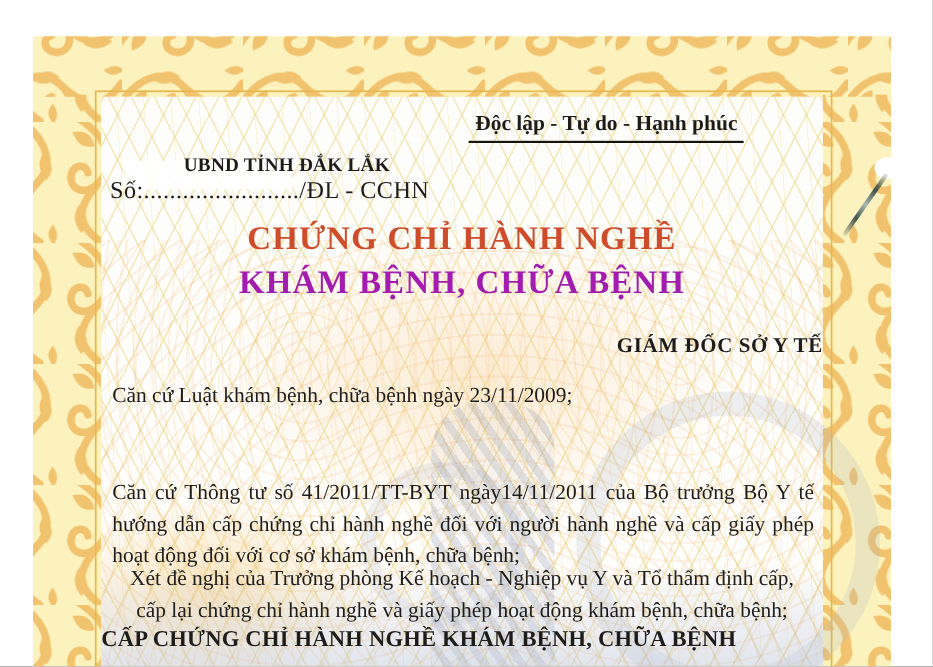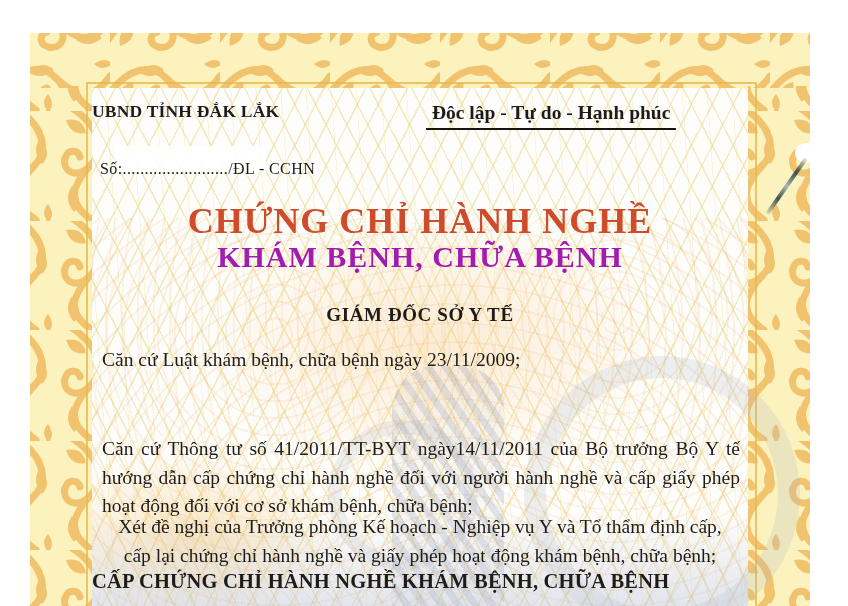--- a/index.html
+++ b/index.html
@@ -43,32 +43,32 @@
     left:236px;bottom:36px;width:150px;height:150px;border-radius:50%;
     border:14px solid rgba(160,170,194,.16);
   }
   .bottom-haze{left:0;right:0;bottom:0;height:92px;
     background:linear-gradient(180deg, rgba(190,198,218,0), rgba(188,196,218,.42));}
   .whiteout{left:22px;top:58px;width:152px;height:26px;background:rgba(255,255,255,.88);}
 
   
   .tb{position:absolute;left:0;right:0;z-index:3;}
   .header-row{top:12px;display:flex;}
-  .hcol-l{width:40%;text-align:left;}
+  .hcol-l{width:40%;text-align:right;margin-top:38px;}
   .hcol-r{width:60%;text-align:center;}
   .h-small{font-weight:bold;font-size:17.5px;line-height:23px;letter-spacing:.2px;}
   .h-agency{display:inline-block;font-weight:bold;font-size:18.5px;line-height:24px;
     border-bottom:2px solid #15140f;padding:0 10px 2px;}
   .h-country{font-weight:bold;font-size:19px;line-height:25px;letter-spacing:.2px;}
   .h-motto{display:inline-block;font-weight:bold;font-size:19.5px;line-height:25px;
     border-bottom:2px solid #15140f;padding:0 6px 3px;}
-  .so-line{top:72px;left:8px;right:auto;font-size:16px;letter-spacing:.4px;}
-  .title1{top:112px;text-align:center;font-size:36px;font-weight:bold;color:#ce4c2c;letter-spacing:1px;}
+  .so-line{top:72px;left:8px;right:auto;font-size:22px;letter-spacing:.4px;}
+  .title1{top:112px;text-align:center;font-size:30px;font-weight:bold;color:#ce4c2c;letter-spacing:1px;}
   .title2{top:152px;text-align:center;font-size:30px;font-weight:bold;color:#a21caf;letter-spacing:1px;}
-  .issuer{top:216px;text-align:center;font-size:19px;font-weight:bold;letter-spacing:.6px;}
+  .issuer{top:216px;text-align:right;font-size:19px;font-weight:bold;letter-spacing:.6px;}
   .para{font-size:19.5px;line-height:28.5px;padding:0 8px 0 10px;}
   .p0{top:258px;}
   .p1{top:288px;text-align:justify;}
   .p2{top:347px;text-align:justify;}
   .p3{top:425px;text-align:center;padding:0 16px;}
   .decree{top:482px;text-align:left;font-weight:bold;font-size:20.5px;letter-spacing:.2px;}
 
   
   .staple-glare{position:absolute;left:795px;top:143px;width:24px;height:20px;border-radius:50%;
     background:#ffffff;z-index:4;}

